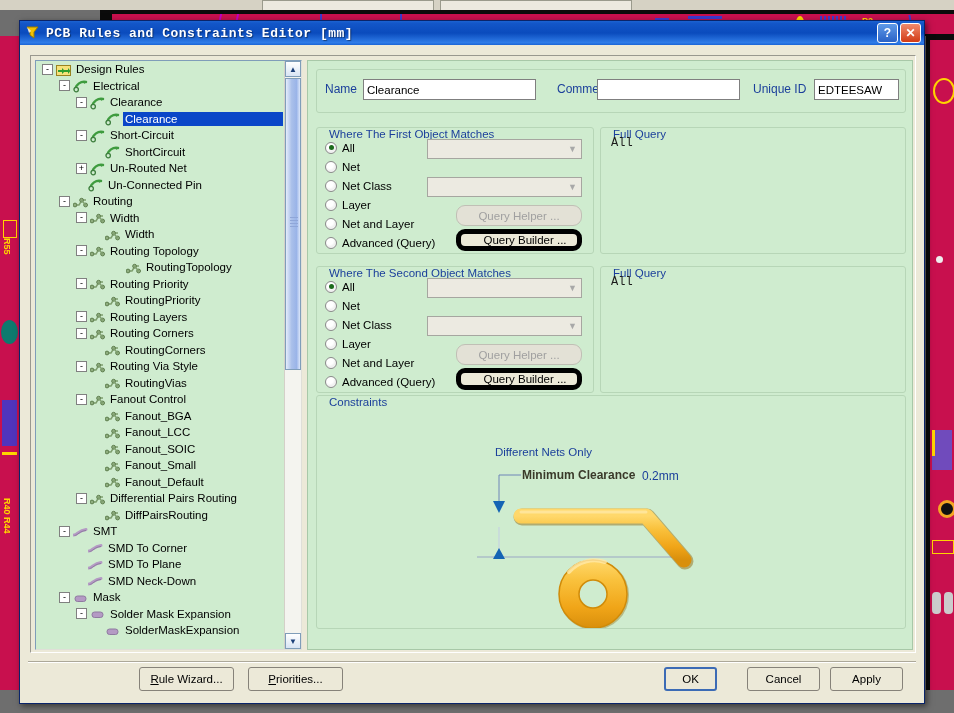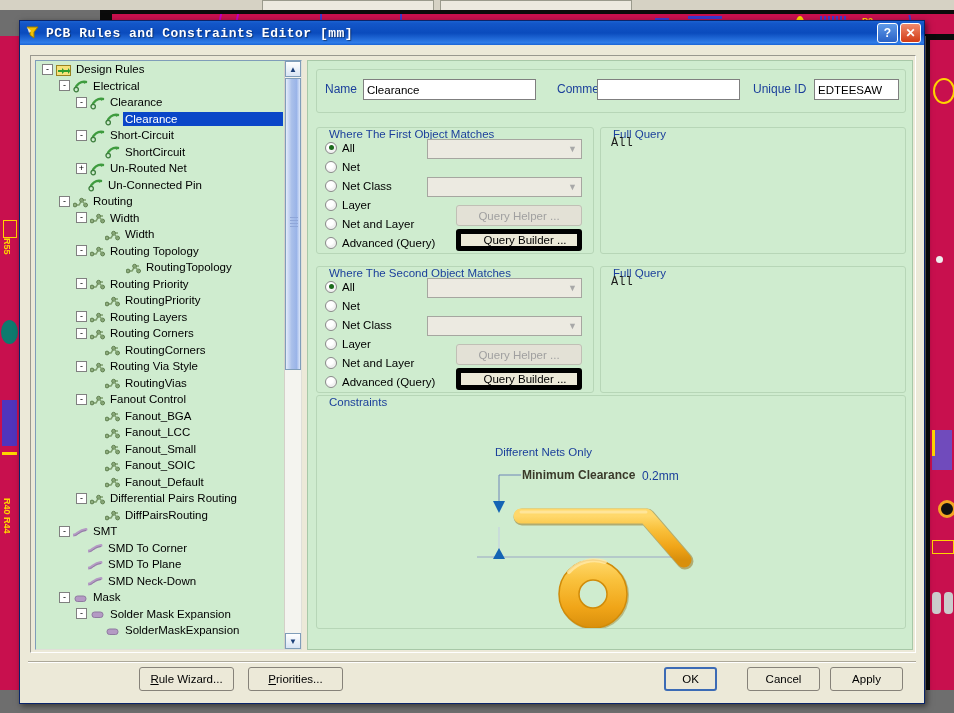--- a/index.html
+++ b/index.html
@@ -121,21 +121,21 @@
     display:flex;align-items:center;justify-content:center;cursor:default;}
   .radio.on::after{content:"";width:5px;height:5px;border-radius:50%;background:#1b6b1b;}
   .radio-row .rl{font-size:11.5px;color:#000;font-family:"Liberation Sans",sans-serif;white-space:nowrap;}
   .combo{
     position:absolute;height:20px;background:#eceae1;border:1px solid #a6a6a0;
     box-sizing:border-box;display:flex;align-items:center;justify-content:flex-end;
   }
   .combo .arrowbx{width:17px;height:18px;background:#eceae1;
     display:flex;align-items:center;justify-content:center;font-size:9px;color:#a8a8a8;}
   .btn{
-    position:absolute;background:#ece9d8;border:1px solid #7b7b6e;border-radius:3px;
+    position:absolute;background:#ece9d8;border:1px solid #7b7b6e;border-radius:9px;
     font-size:11.5px;font-family:"Liberation Sans",sans-serif;color:#000;
     display:flex;align-items:center;justify-content:center;cursor:default;box-sizing:border-box;
   }
   .btn.disabled{color:#a0a0a0;background:#e3e1d6;border-color:#c0bfb5;}
   .btn.strong{border:5px solid #000000;padding-left:12px;}
   .fq-text{position:absolute;font-family:"Liberation Mono",monospace;font-size:12px;color:#1a1a1a;}
 
   
   #constraints{position:absolute;}
   .dim-txt{position:absolute;font-family:"Liberation Sans",sans-serif;white-space:nowrap;}
@@ -463,32 +463,32 @@
             </div>
             <div class="tnode" style="padding-left: 57px;">
               <span class="expspace"></span>
               <span class="ico"><svg width="15" height="13" viewBox="0 0 15 13">
                   <path d="M2 9 L6 9 L9 4 L13 4" stroke="#7f9f6f" stroke-width="1.5" fill="none"></path>
                   <circle cx="2" cy="9" r="1.9" fill="#8fae7f" stroke="#5f7f4f"></circle>
                   <circle cx="8.6" cy="4.2" r="1.9" fill="#8fae7f" stroke="#5f7f4f"></circle>
                   <circle cx="12.6" cy="9" r="1.9" fill="#8fae7f" stroke="#5f7f4f"></circle>
                   <path d="M8.6 4.2 L12.6 9" stroke="#7f9f6f" stroke-width="1.5" fill="none"></path>
                 </svg></span>
+              <span class="lbl">Fanout_SOIC</span>
+            </div>
+            <div class="tnode" style="padding-left: 57px;">
+              <span class="expspace"></span>
+              <span class="ico"><svg width="15" height="13" viewBox="0 0 15 13">
+                  <path d="M2 9 L6 9 L9 4 L13 4" stroke="#7f9f6f" stroke-width="1.5" fill="none"></path>
+                  <circle cx="2" cy="9" r="1.9" fill="#8fae7f" stroke="#5f7f4f"></circle>
+                  <circle cx="8.6" cy="4.2" r="1.9" fill="#8fae7f" stroke="#5f7f4f"></circle>
+                  <circle cx="12.6" cy="9" r="1.9" fill="#8fae7f" stroke="#5f7f4f"></circle>
+                  <path d="M8.6 4.2 L12.6 9" stroke="#7f9f6f" stroke-width="1.5" fill="none"></path>
+                </svg></span>
               <span class="lbl">Fanout_Small</span>
-            </div>
-            <div class="tnode" style="padding-left: 57px;">
-              <span class="expspace"></span>
-              <span class="ico"><svg width="15" height="13" viewBox="0 0 15 13">
-                  <path d="M2 9 L6 9 L9 4 L13 4" stroke="#7f9f6f" stroke-width="1.5" fill="none"></path>
-                  <circle cx="2" cy="9" r="1.9" fill="#8fae7f" stroke="#5f7f4f"></circle>
-                  <circle cx="8.6" cy="4.2" r="1.9" fill="#8fae7f" stroke="#5f7f4f"></circle>
-                  <circle cx="12.6" cy="9" r="1.9" fill="#8fae7f" stroke="#5f7f4f"></circle>
-                  <path d="M8.6 4.2 L12.6 9" stroke="#7f9f6f" stroke-width="1.5" fill="none"></path>
-                </svg></span>
-              <span class="lbl">Fanout_SOIC</span>
             </div>
             <div class="tnode" style="padding-left: 57px;">
               <span class="expspace"></span>
               <span class="ico"><svg width="15" height="13" viewBox="0 0 15 13">
                   <path d="M2 9 L6 9 L9 4 L13 4" stroke="#7f9f6f" stroke-width="1.5" fill="none"></path>
                   <circle cx="2" cy="9" r="1.9" fill="#8fae7f" stroke="#5f7f4f"></circle>
                   <circle cx="8.6" cy="4.2" r="1.9" fill="#8fae7f" stroke="#5f7f4f"></circle>
                   <circle cx="12.6" cy="9" r="1.9" fill="#8fae7f" stroke="#5f7f4f"></circle>
                   <path d="M8.6 4.2 L12.6 9" stroke="#7f9f6f" stroke-width="1.5" fill="none"></path>
                 </svg></span>

